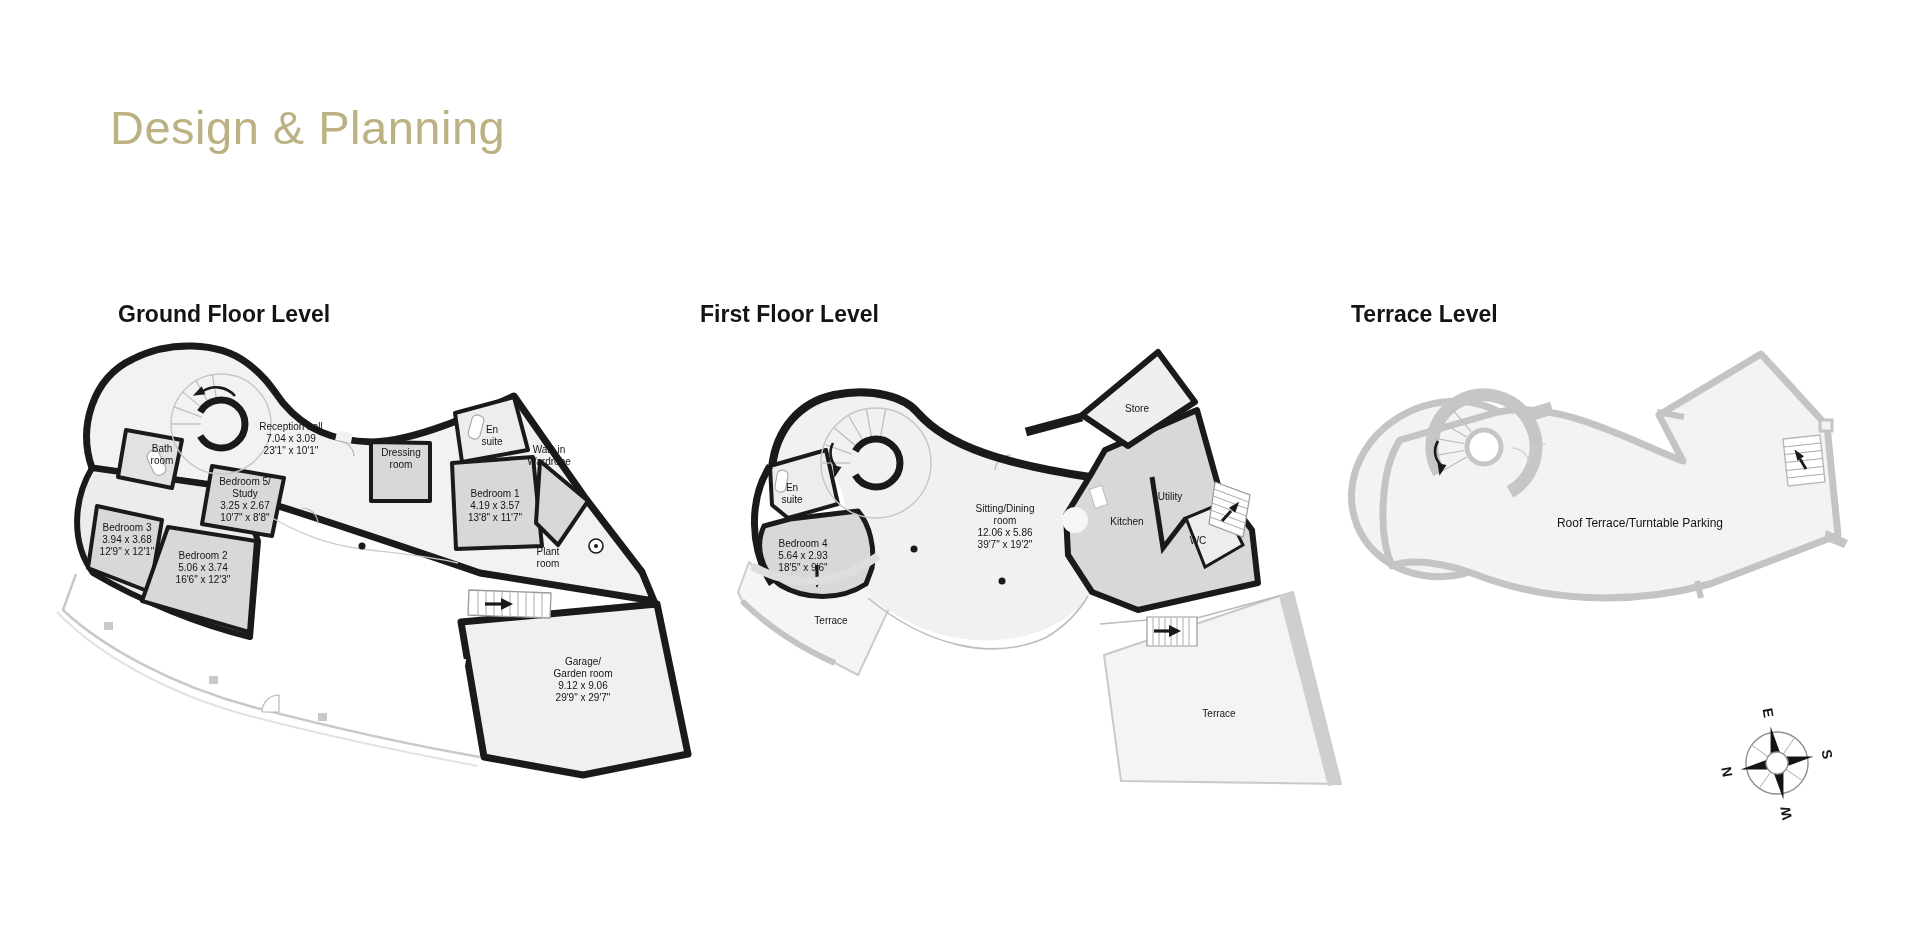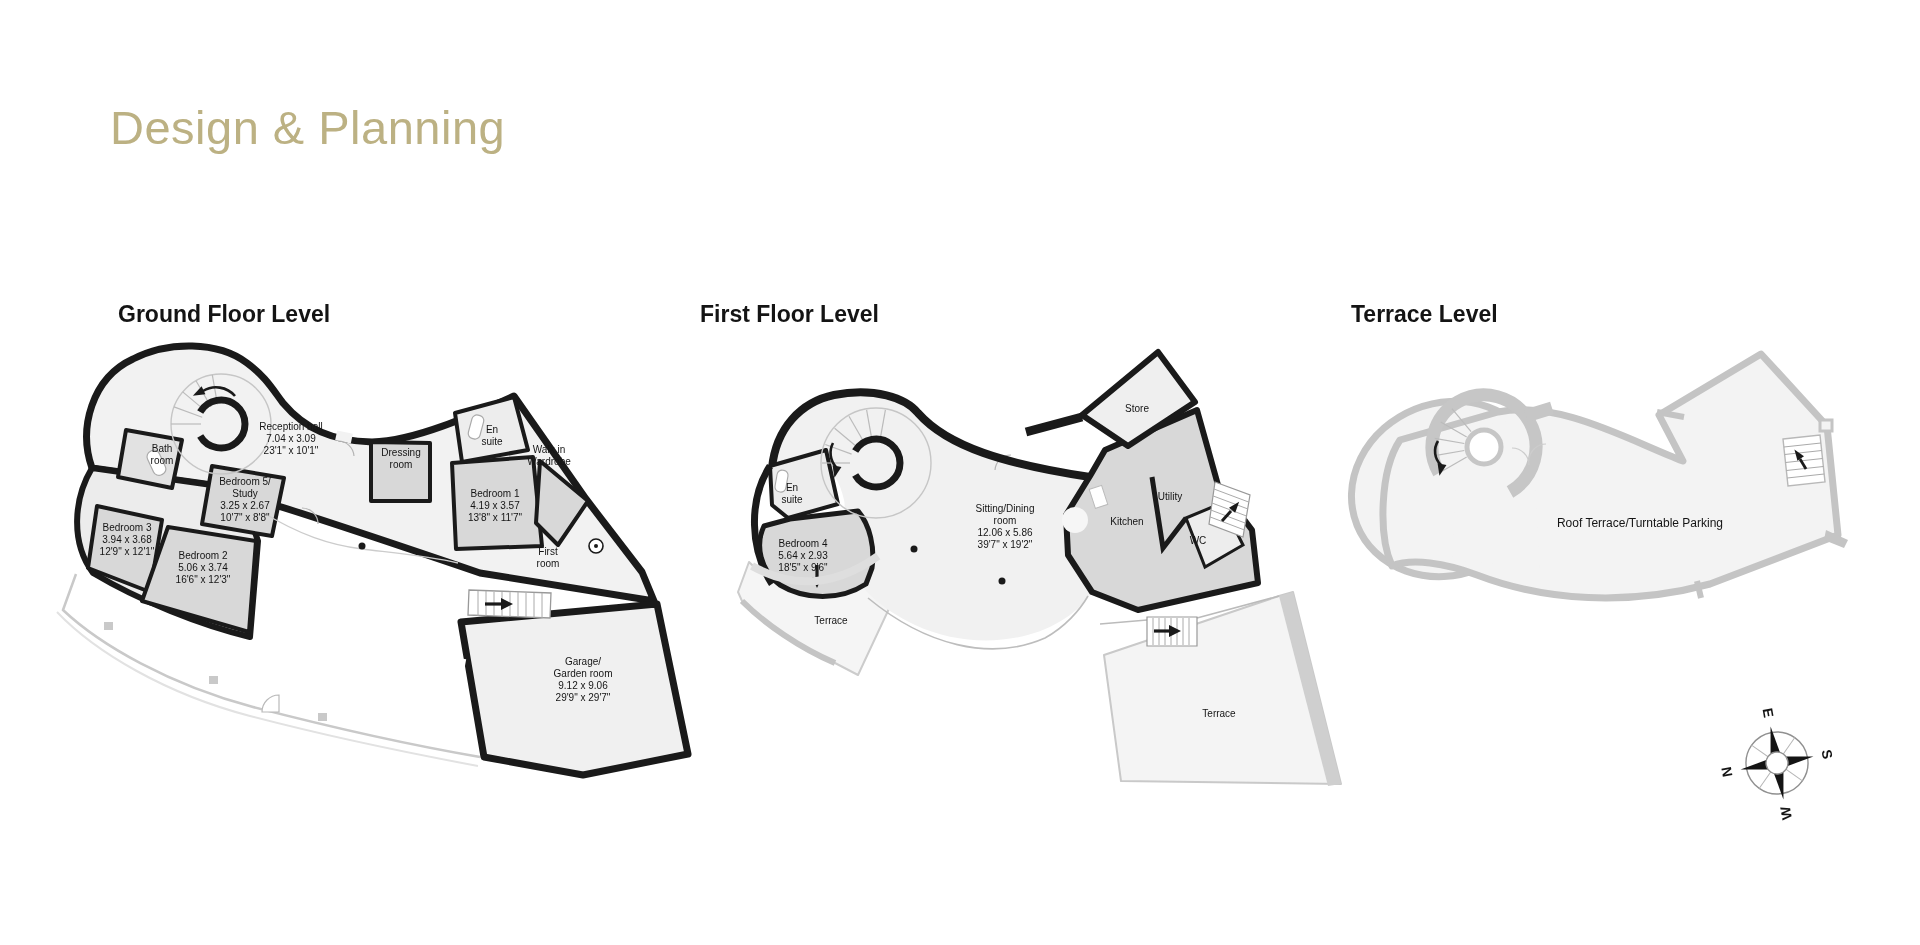--- a/index.html
+++ b/index.html
@@ -286,21 +286,21 @@
   <div class="rl" style="left:203px;top:568px">Bedroom 2
 5.06 x 3.74
 16'6" x 12'3"</div>
   <div class="rl" style="left:492px;top:436px">En
 suite</div>
   <div class="rl" style="left:495px;top:506px">Bedroom 1
 4.19 x 3.57
 13'8" x 11'7"</div>
   <div class="rl" style="left:549px;top:456px">Walk in
 Wardrobe</div>
-  <div class="rl" style="left:548px;top:558px">First
+  <div class="rl" style="left:548px;top:558px">Plant
 room</div>
   <div class="rl" style="left:583px;top:680px">Garage/
 Garden room
 9.12 x 9.06
 29'9" x 29'7"</div>
 
   <div class="rl" style="left:1137px;top:409px">Store</div>
   <div class="rl" style="left:792px;top:494px">En
 suite</div>
   <div class="rl" style="left:803px;top:556px">Bedroom 4

